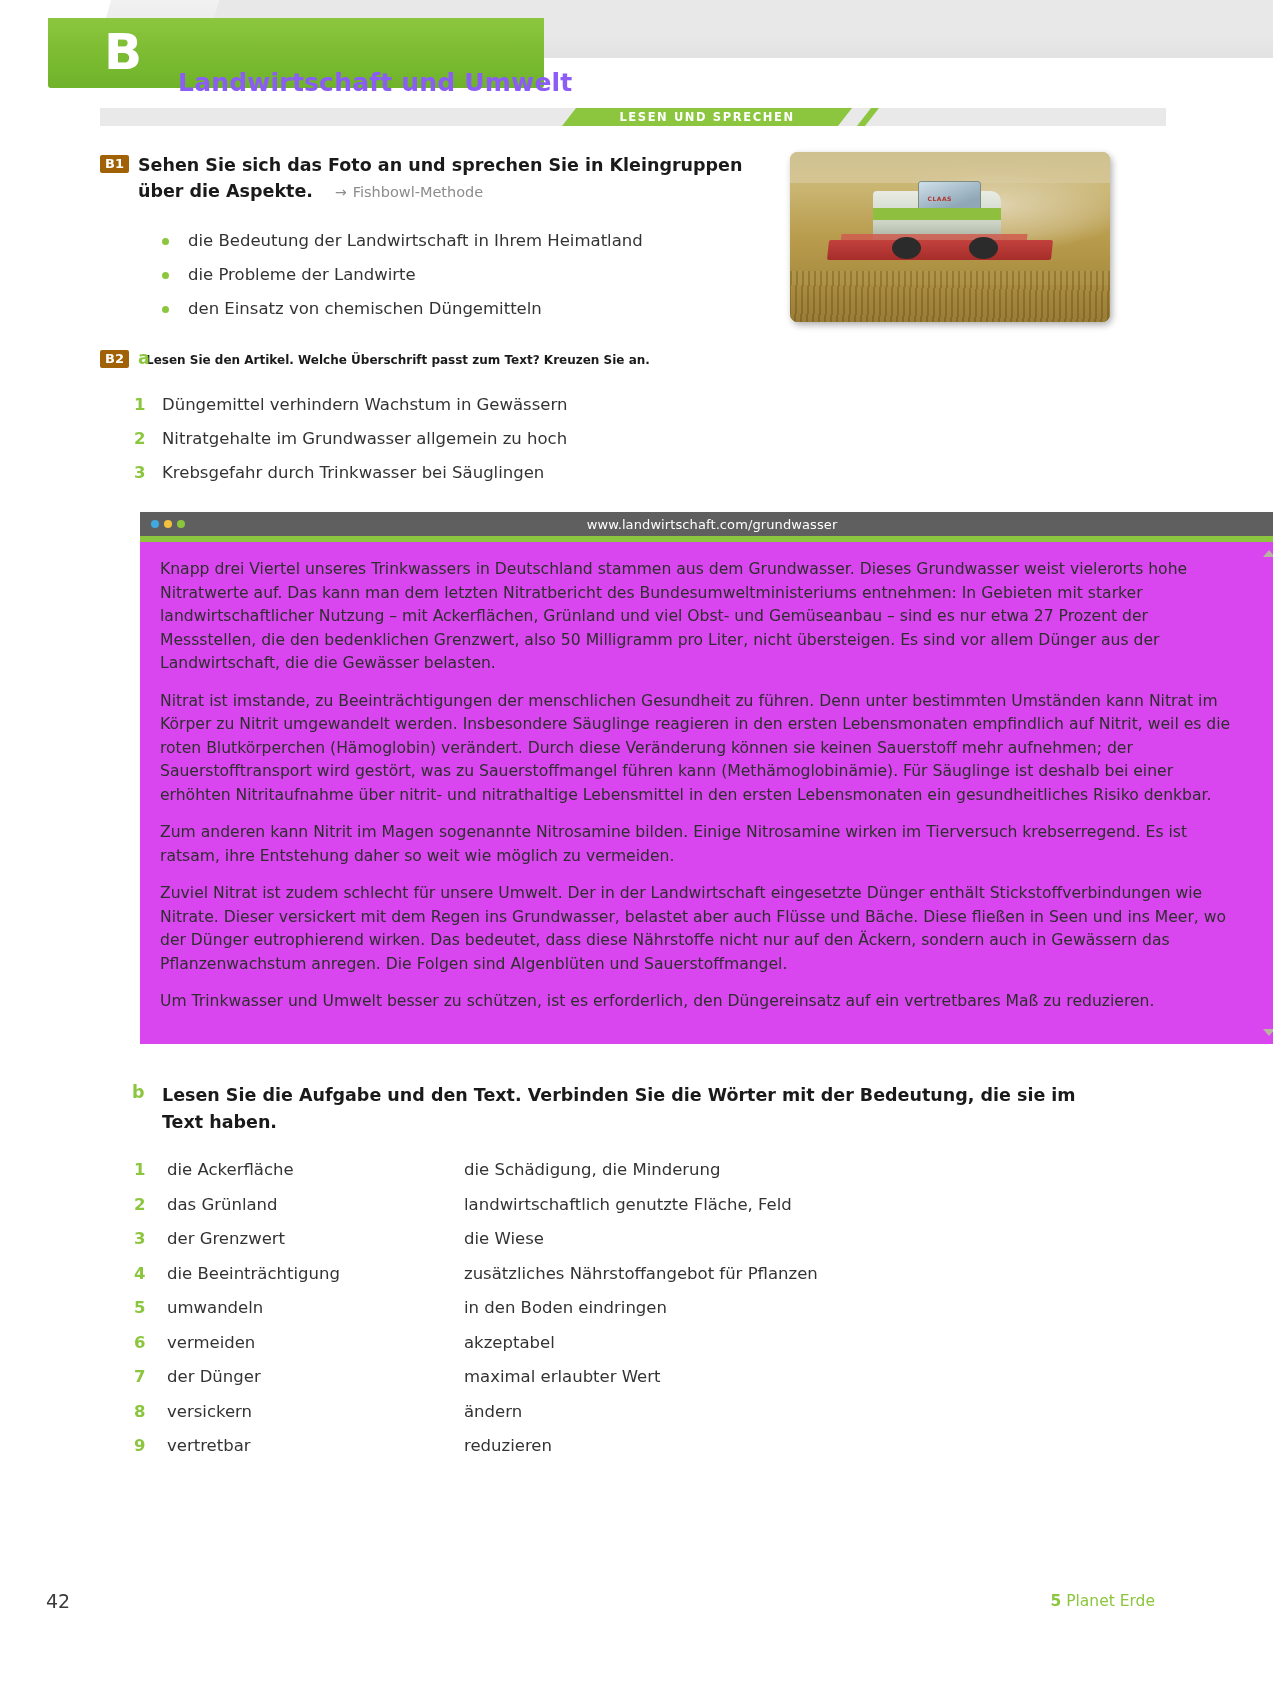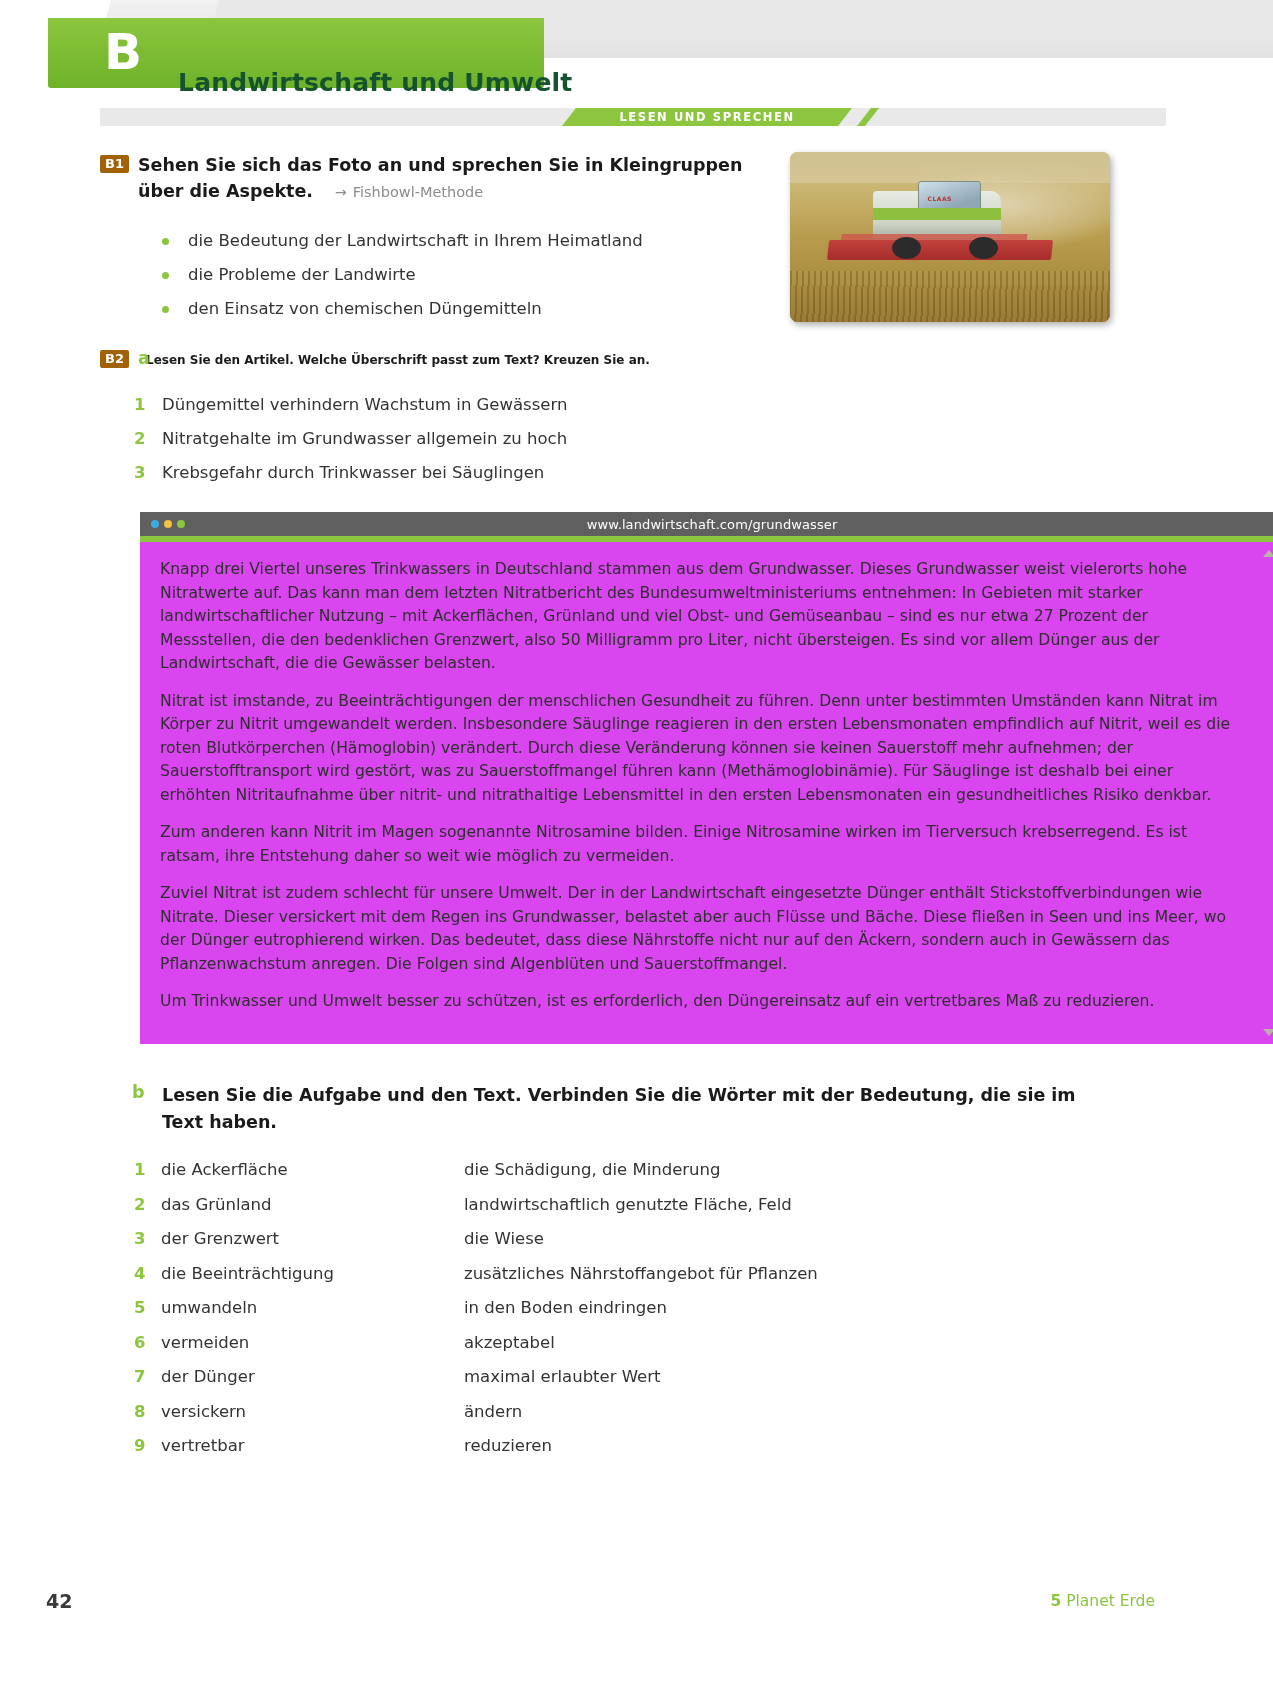--- a/index.html
+++ b/index.html
@@ -59,21 +59,21 @@
     color: #ffffff;
     line-height: 52px;
     letter-spacing: -1px;
     font-family: "DejaVu Sans", "Liberation Sans", sans-serif;
   }
   .chapter-title {
     position: absolute;
     left: 130px; top: 50px;
     font-size: 25px;
     font-weight: bold;
-    color: #14532d;
+    color: #8b5cf6;
     letter-spacing: 0.2px;
     white-space: nowrap;
   }
 
   
   .skill-band {
     position: absolute;
     left: 100px; top: 108px;
     width: 1066px; height: 18px;
   }
@@ -385,33 +385,33 @@
     color: #333333;
   }
   .match-row .mnum {
     position: absolute;
     left: 0; top: 0;
     color: #8cc63f;
     font-weight: bold;
   }
   .match-row .mleft {
     position: absolute;
-    left: 27px; top: 0;
+    left: 33px; top: 0;
   }
   .match-row .mright {
     position: absolute;
     left: 330px; top: 0;
   }
 
   
   .footer-pagenum {
     position: absolute;
     left: 46px; top: 1590px;
     font-size: 19px;
-    font-weight: bold;
+    font-weight: normal;
     color: #3a3a3a;
   }
   .footer-right {
     position: absolute;
     right: 118px; top: 1592px;
     font-size: 15.5px;
     color: #8cc63f;
   }
   .footer-right .fnum { font-weight: bold; }
 </style>

